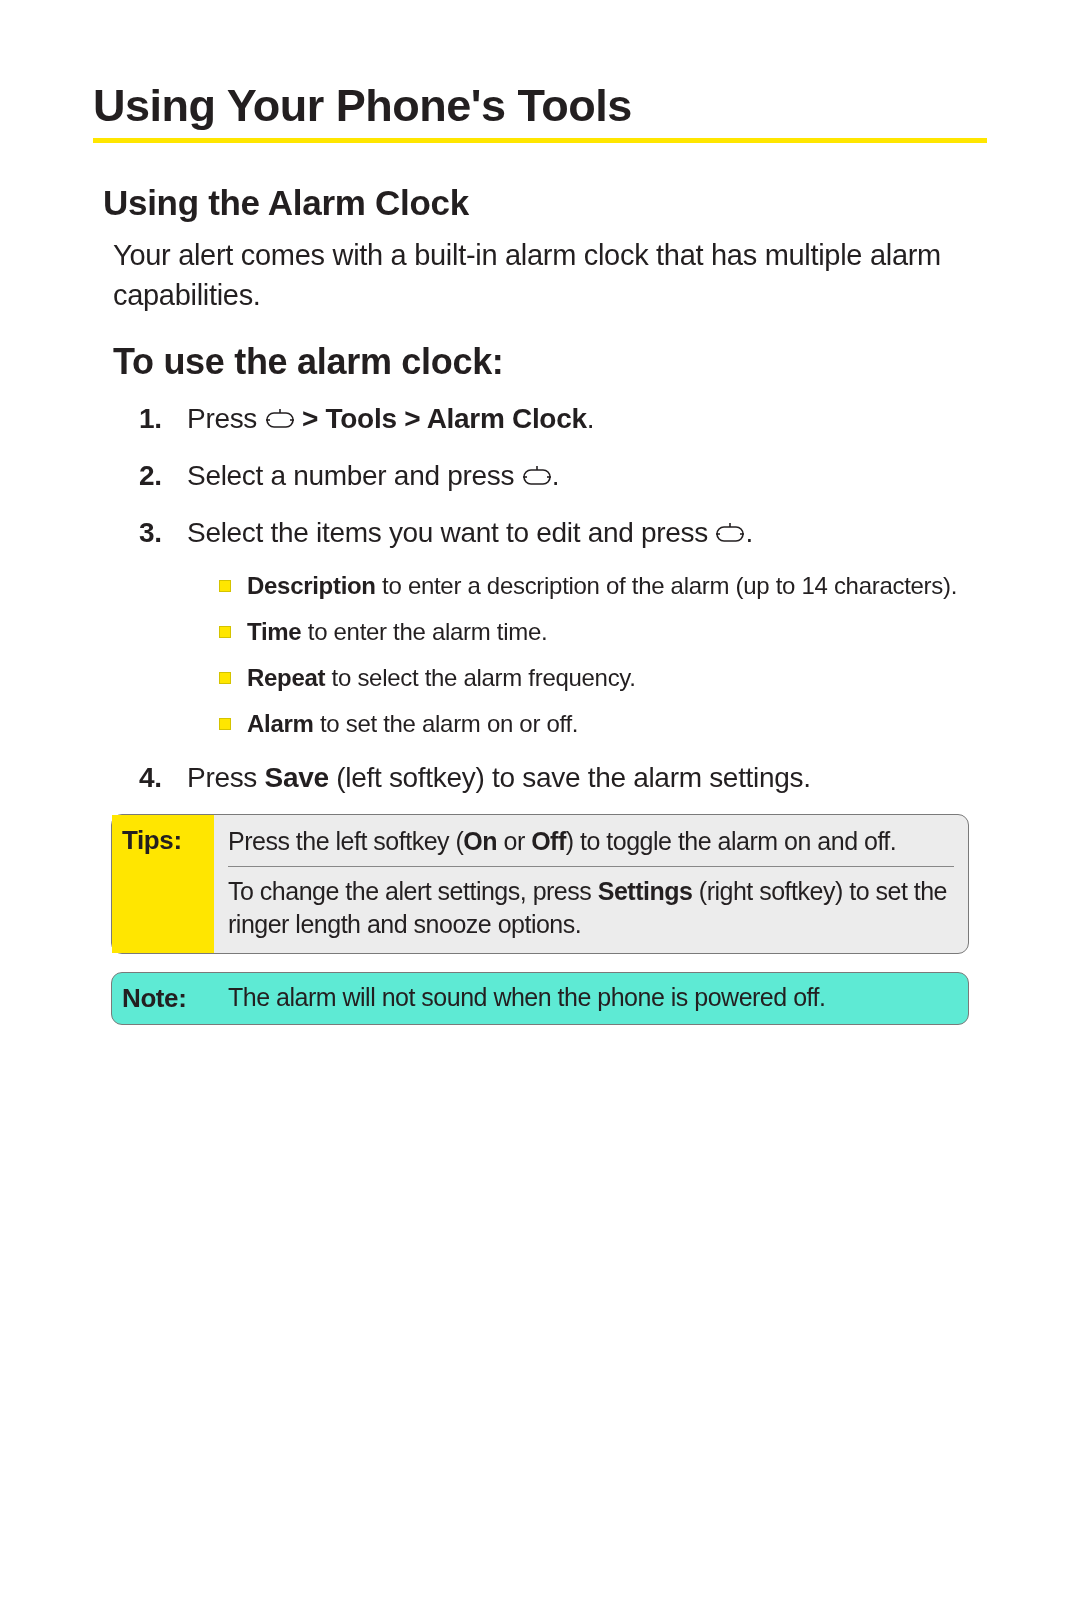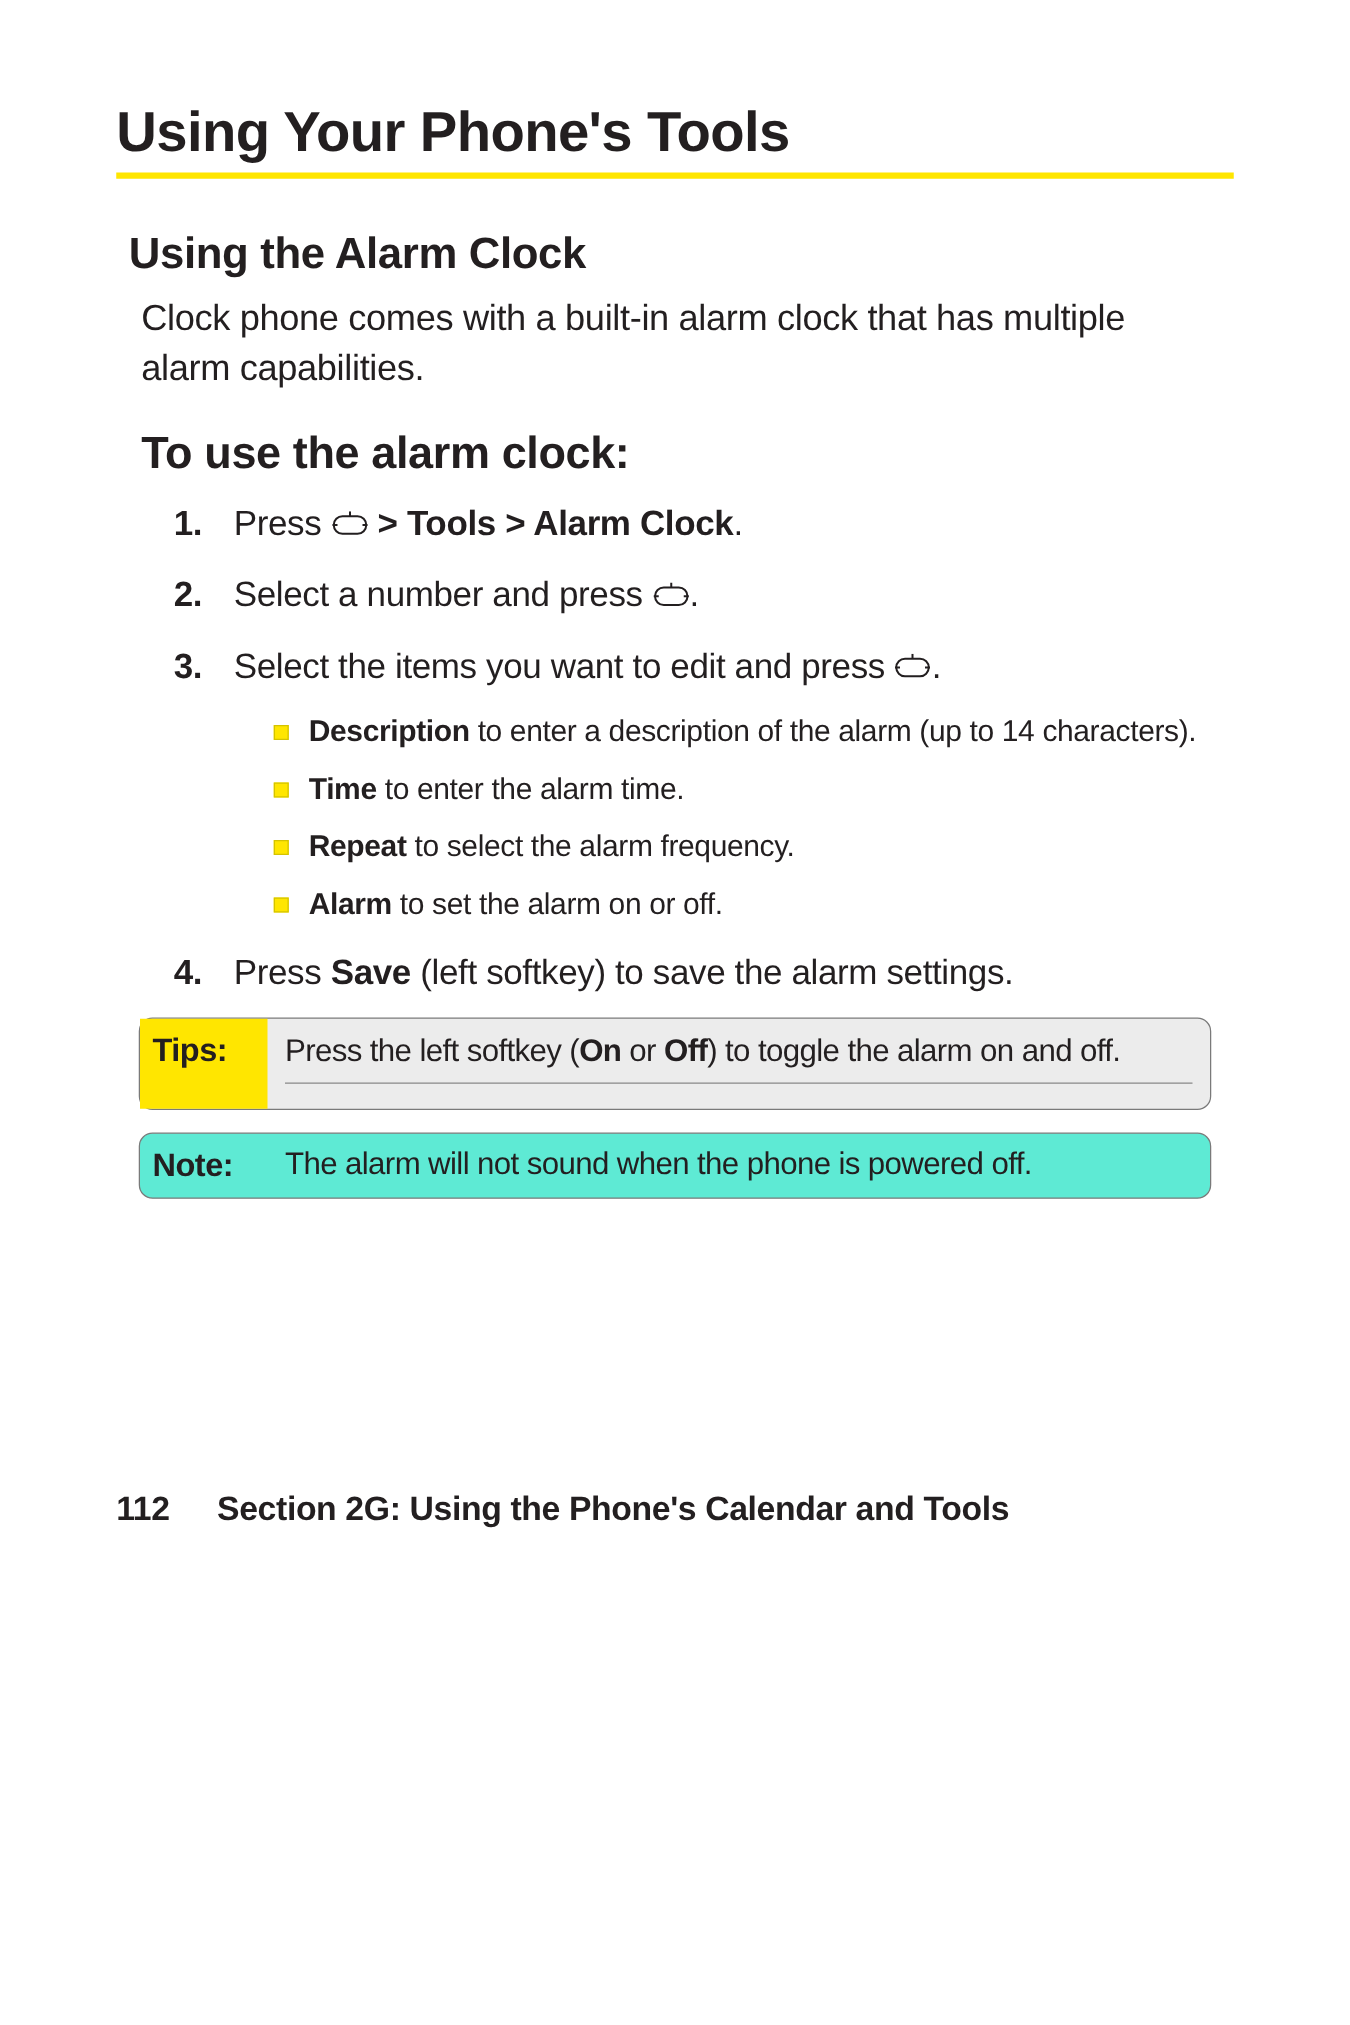--- a/index.html
+++ b/index.html
@@ -142,21 +142,21 @@
 </head>
 <body>
 
 <div class="page">
 
   <h1>Using Your Phone's Tools</h1>
 
 
   <h2>Using the Alarm Clock</h2>
 
-  <p class="subintro">Clock phone comes with a built-in alarm clock that has multiple alarm capabilities.</p>
+  <p class="subintro">Your alert comes with a built-in alarm clock that has multiple alarm capabilities.</p>
 
   <p class="lead">To use the alarm clock:</p>
 
   <ol class="steps">
     <li>
       <span>Press </span><span class="nav-icon"><svg width="30" height="22" viewBox="0 0 30 22">
             <rect x="2" y="4" width="26" height="14" rx="7" fill="none" stroke="#231f20" stroke-width="1.6"></rect>
             <line x1="15" y1="0" x2="15" y2="4" stroke="#231f20" stroke-width="1.6"></line>
             <line x1="1" y1="11" x2="5" y2="11" stroke="#231f20" stroke-width="1.6"></line>
             <line x1="25" y1="11" x2="29" y2="11" stroke="#231f20" stroke-width="1.6"></line>
@@ -189,25 +189,25 @@
     </li>
   </ol>
 
   <div class="callout tips">
     <div class="label">Tips:</div>
     <div class="body">
       <div>
         <span>Press the left softkey (</span><span class="b">On</span><span> or </span><span class="b">Off</span><span>) to toggle the alarm on and off.</span>
       </div>
       <div class="rule"></div>
+      <div>
+        <span>To change the alert settings, press </span><span class="b">Settings</span><span> (right softkey) to set the ringer length and snooze options.</span>
+      </div>
     </div>
   </div>
 
   <div class="callout note">
     <div class="label">Note:</div>
     <div class="body">The alarm will not sound when the phone is powered off.</div>
   </div>
 
-  <div class="footer">
-    <span class="pn">112</span><span>Section 2G: Using the Phone's Calendar and Tools</span>
-  </div>
 
 </div>
 
 </body></html>

